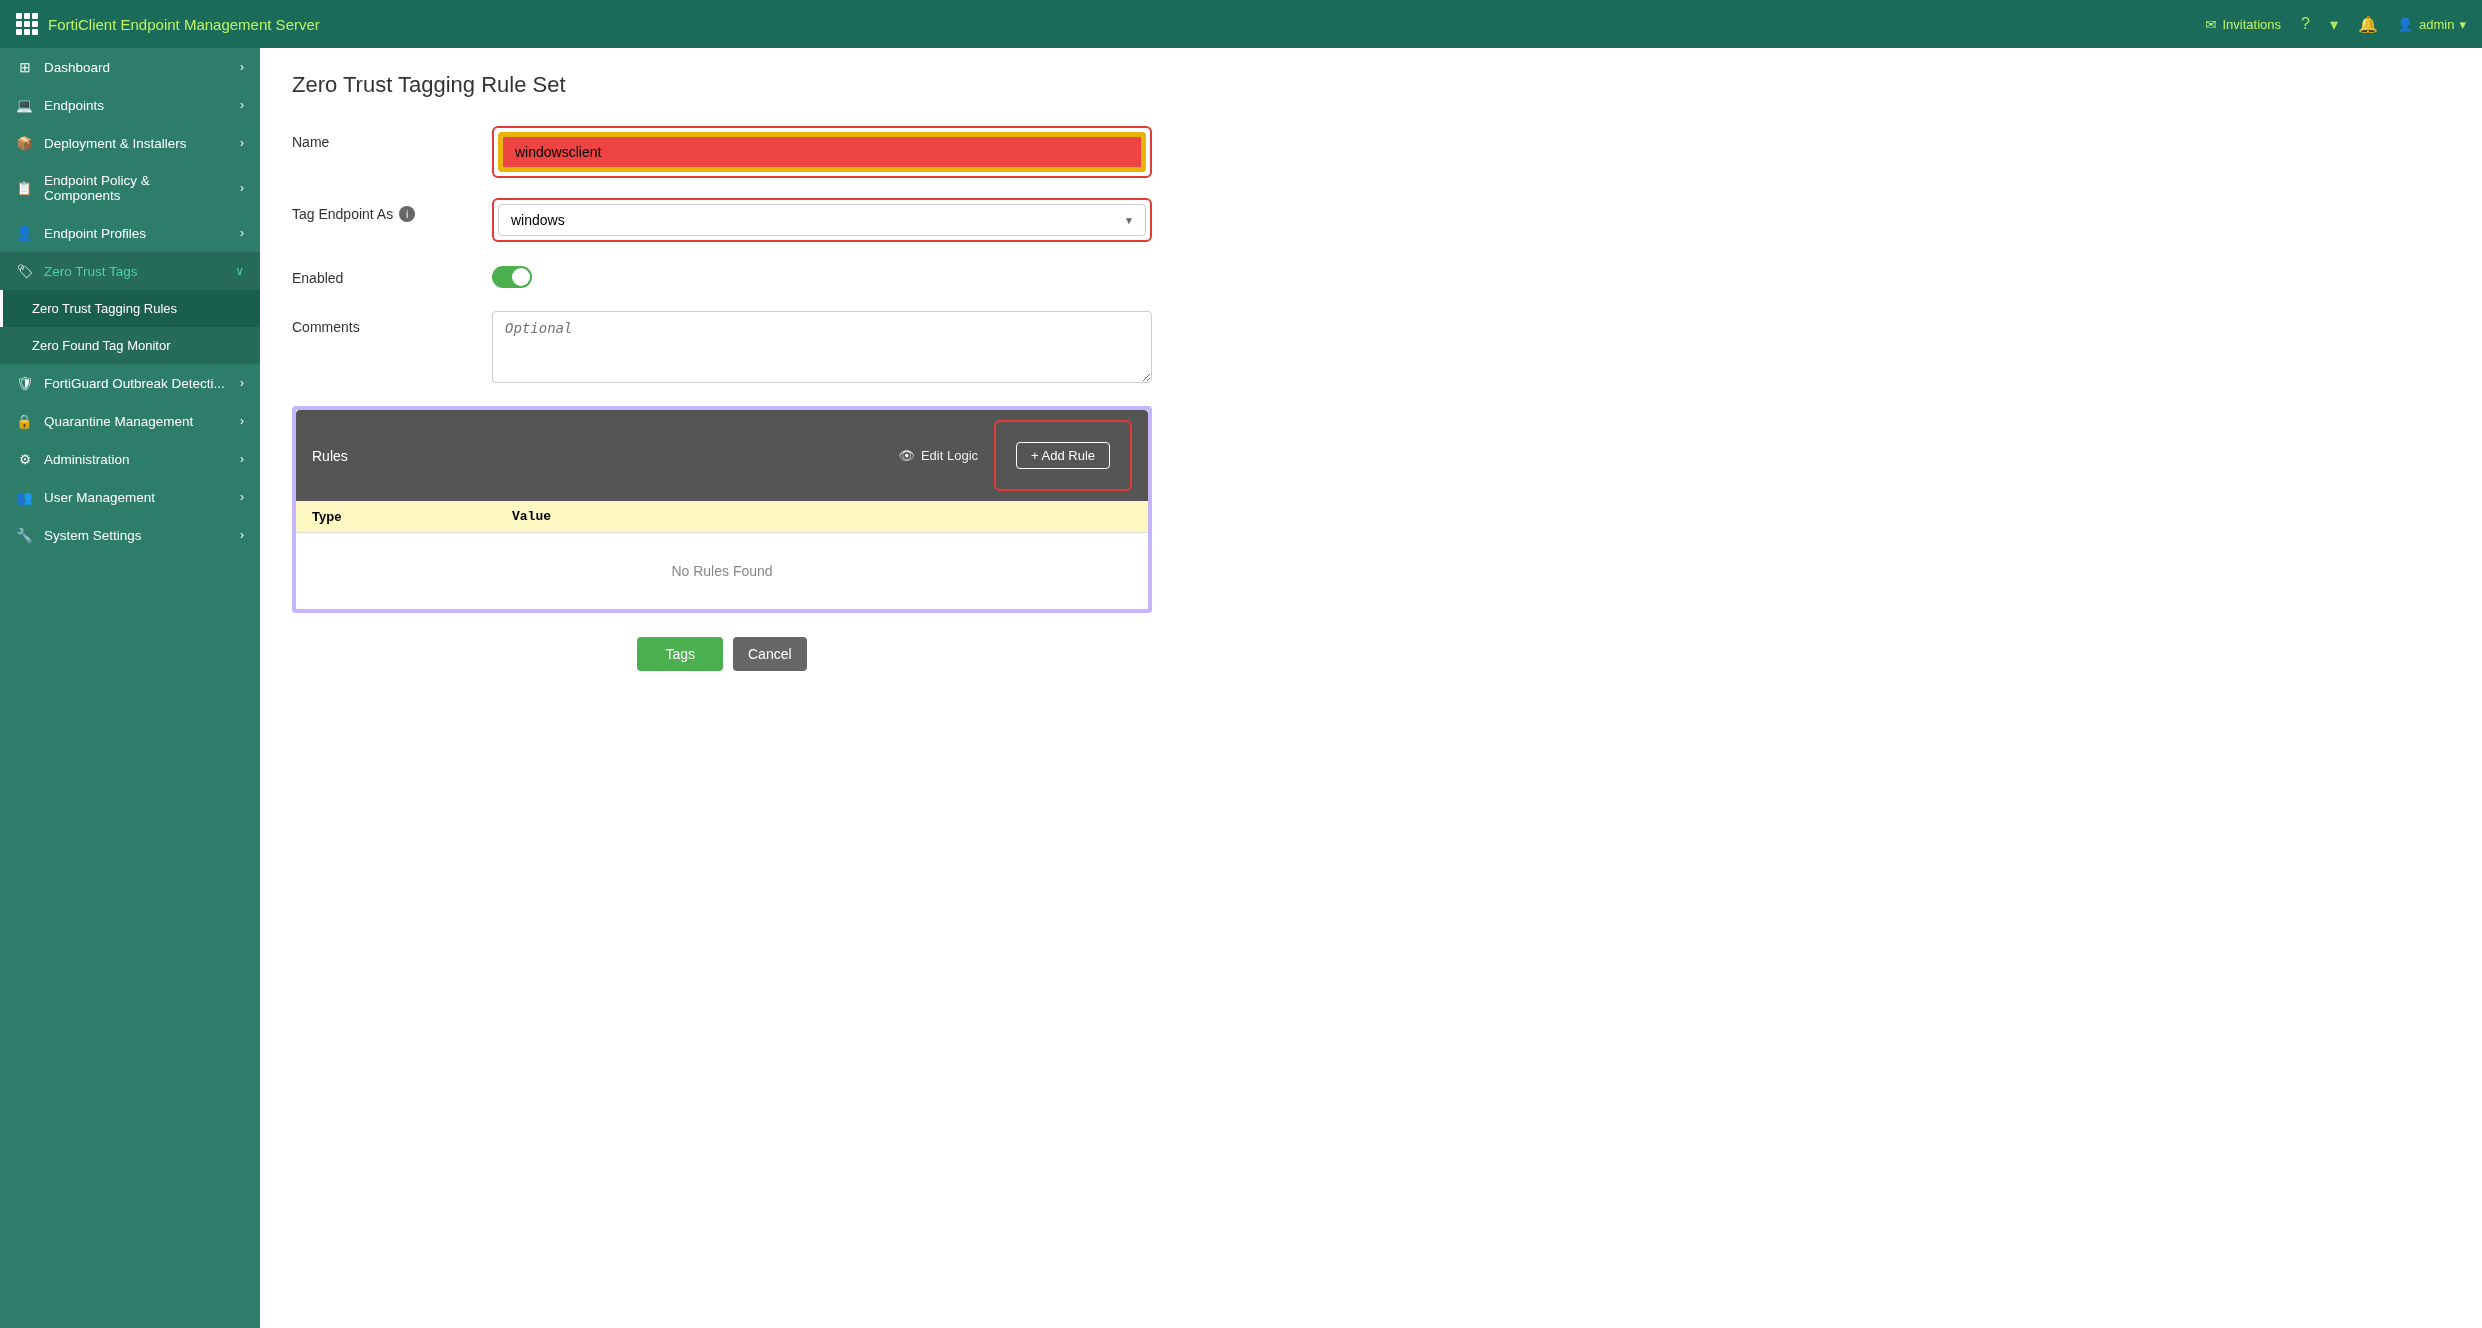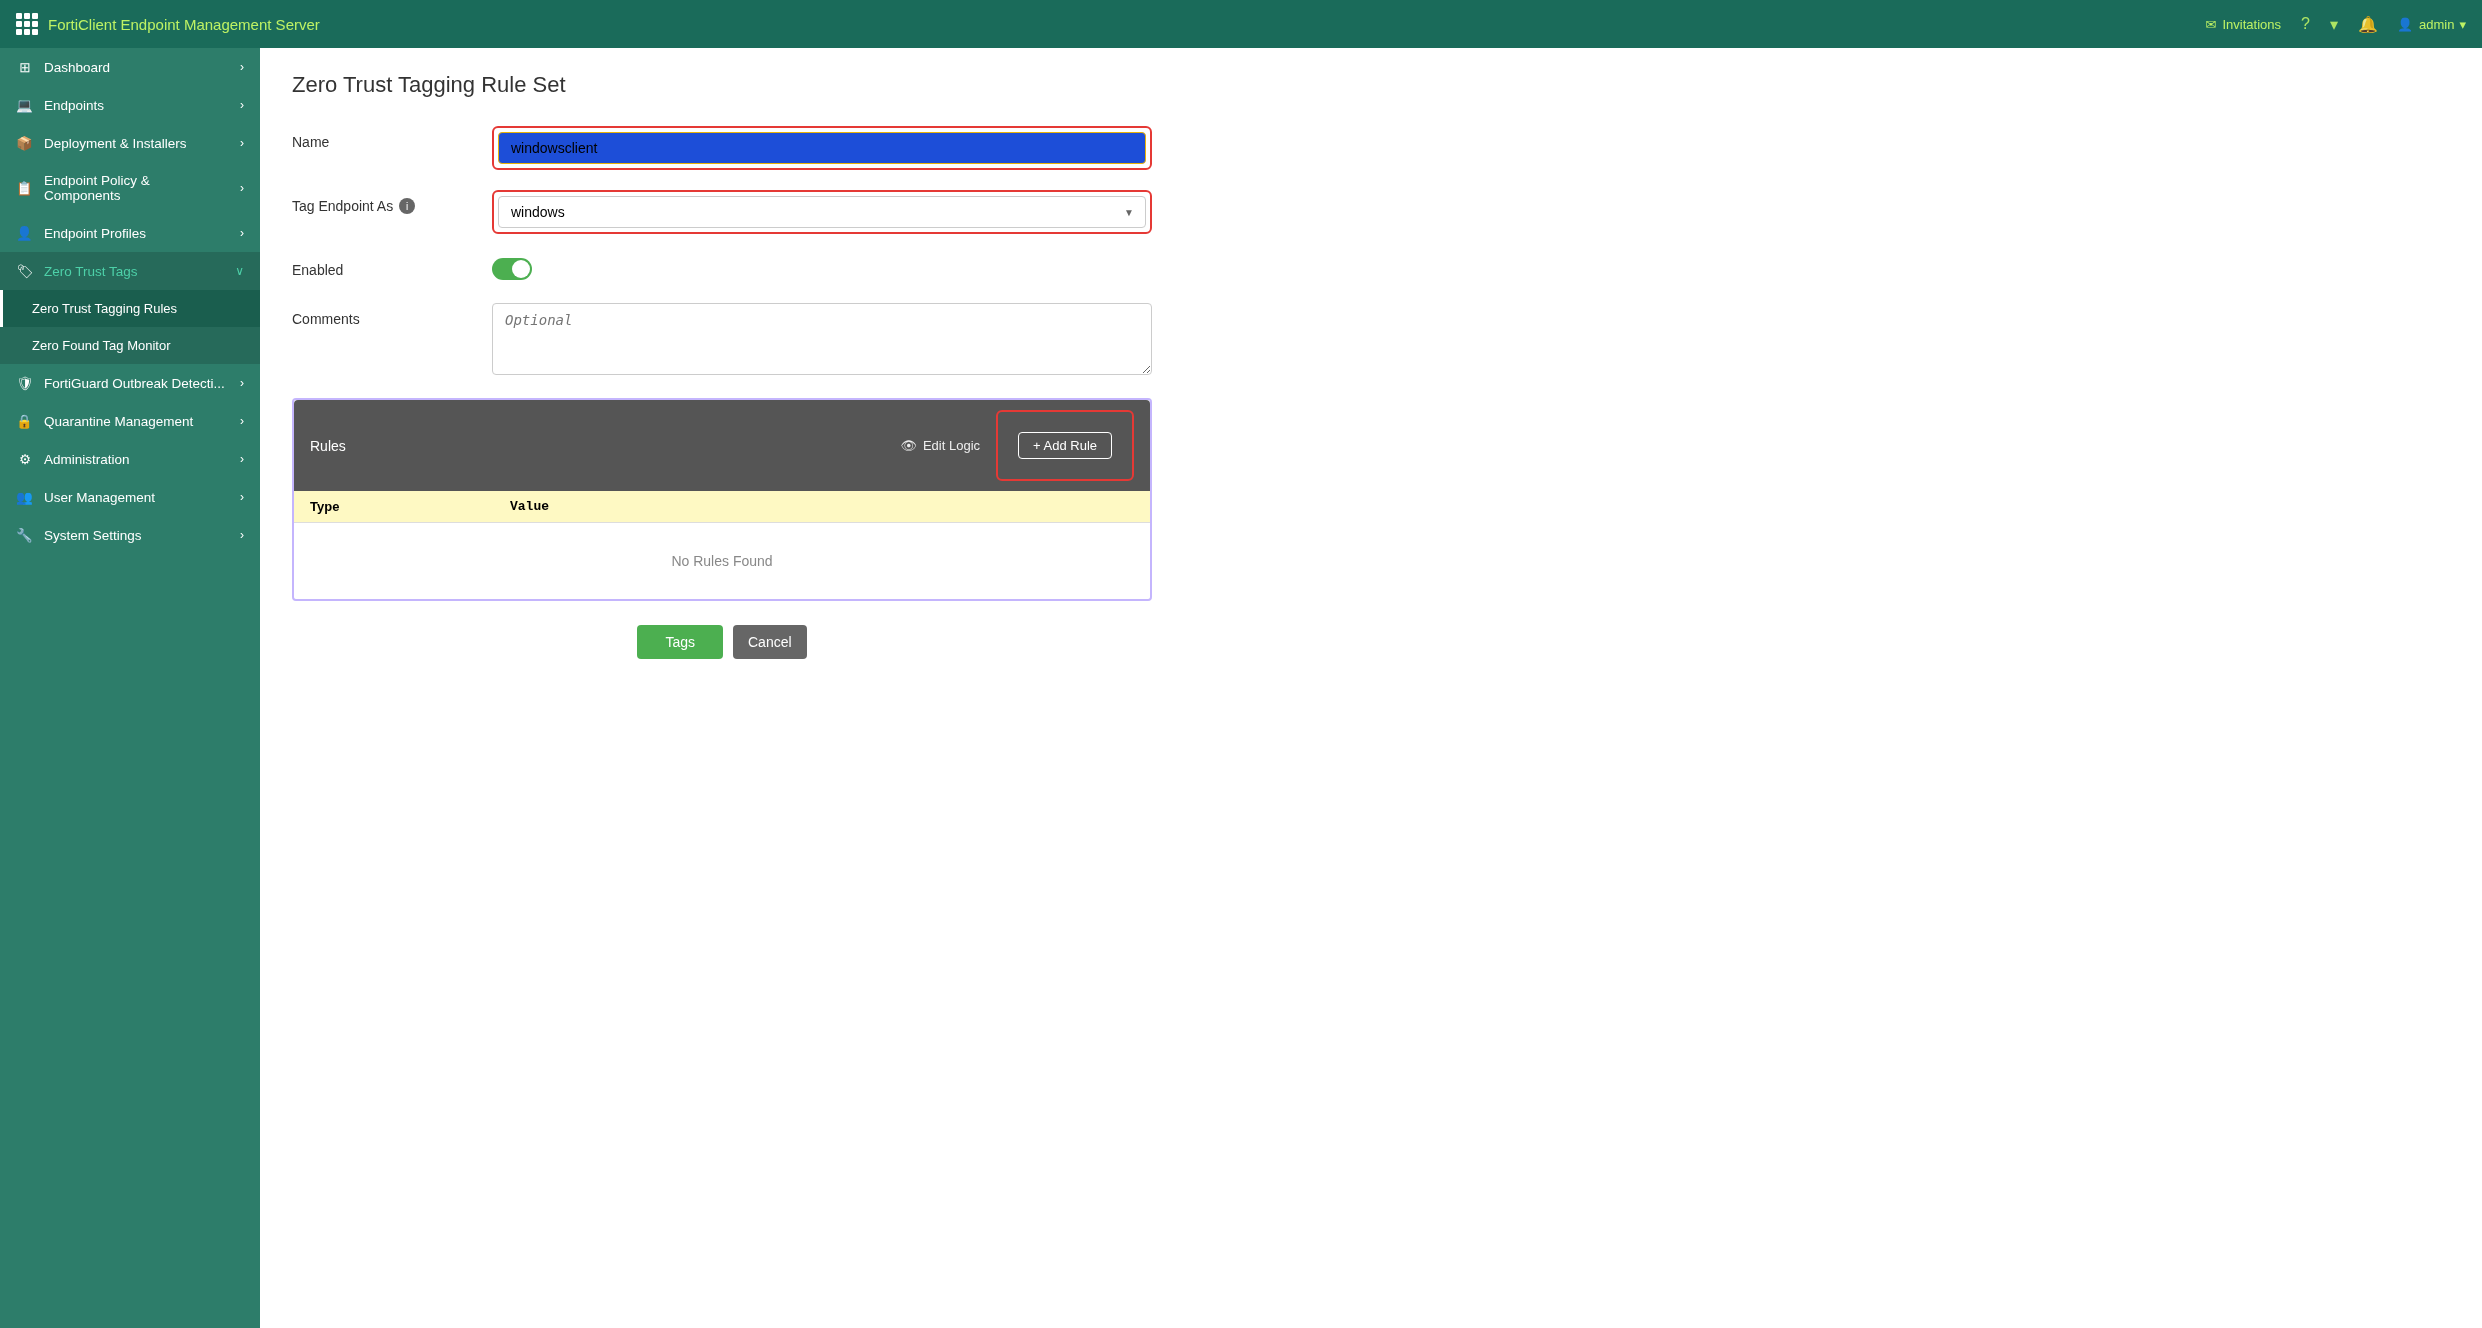--- a/index.html
+++ b/index.html
@@ -127,25 +127,25 @@
       font-size: 14px;
       display: flex;
       align-items: center;
       gap: 6px;
     }
     .form-control-wrap { flex: 1; }
 
     .form-input {
       width: 100%;
       padding: 7px 12px;
-      border: 1px solid #eab308;
+      border: 5px solid #eab308;
       border-radius: 4px;
       font-size: 14px;
       outline: none;
-      background: #1d4ed8;
+      background: #ef4444;
     }
 
     .form-select-wrap {
       position: relative;
       width: 100%;
     }
     .form-select {
       width: 100%;
       padding: 7px 12px;
       border: 1px solid #ccc;
@@ -210,21 +210,21 @@
       resize: vertical;
       min-height: 72px;
       color: #15803d;
       font-style: italic;
       outline: none;
     }
 
     
     .rules-section {
       max-width: 860px;
-      border: 2px solid #c4b5fd;
+      border: 4px solid #c4b5fd;
       border-radius: 4px;
       margin-bottom: 24px;
     }
     .rules-header {
       background: #555;
       color: white;
       display: flex;
       align-items: center;
       padding: 10px 16px;
       border-radius: 4px 4px 0 0;

